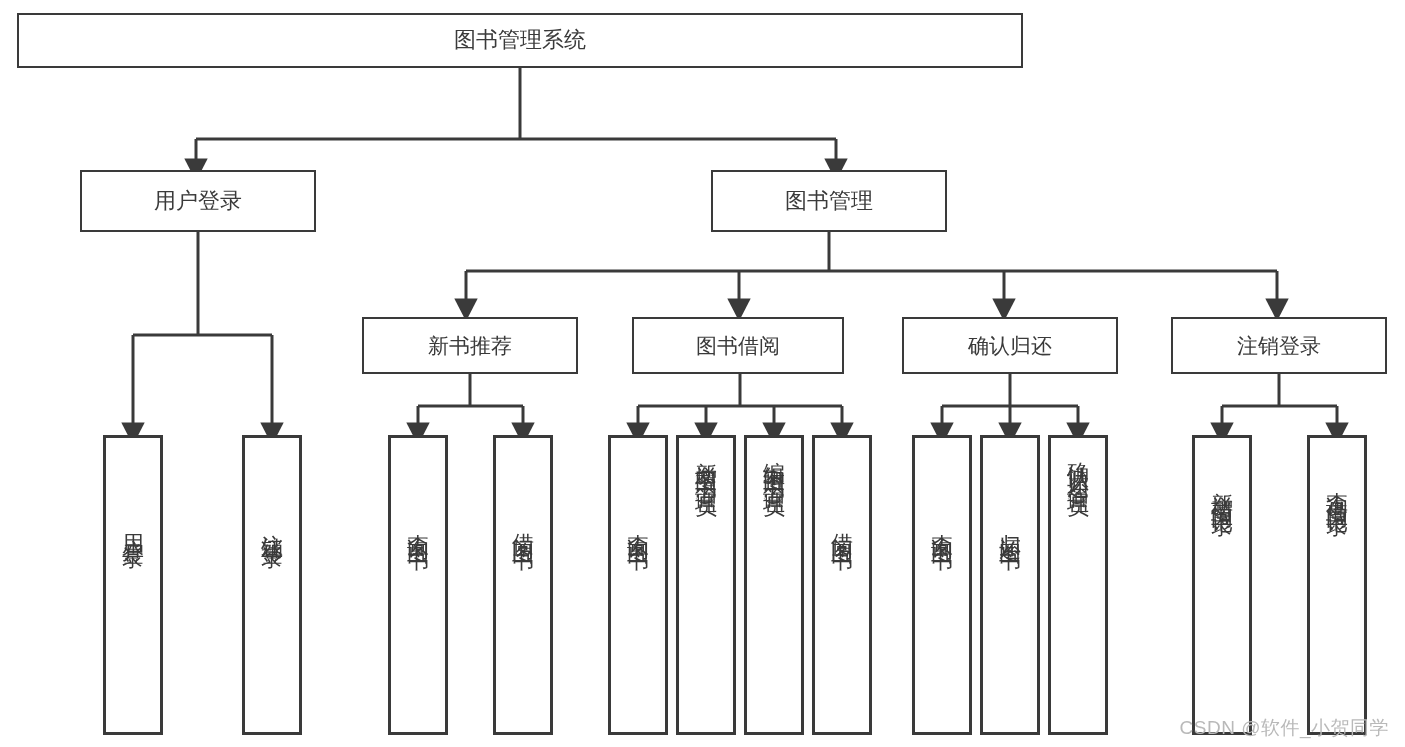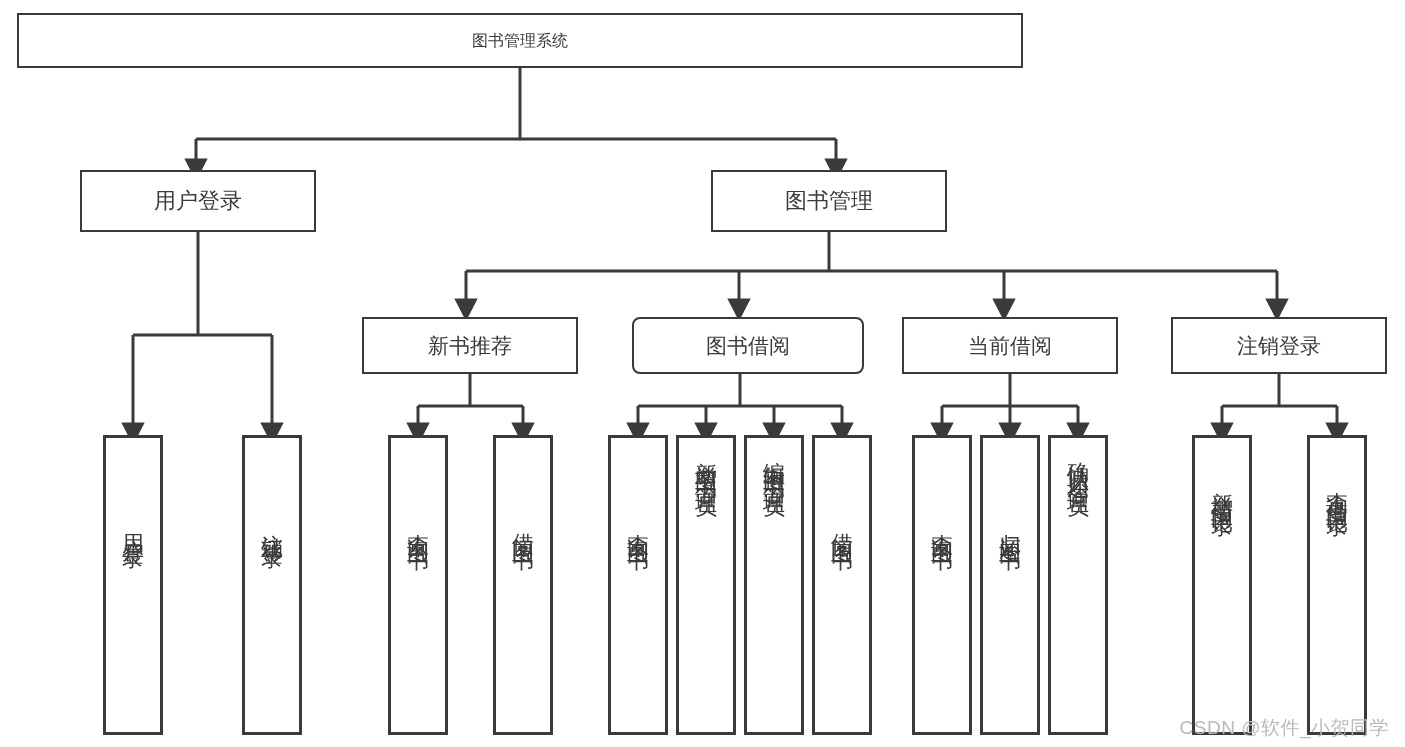--- a/index.html
+++ b/index.html
@@ -37,21 +37,21 @@
     color: #3a3a3a;
   }
   .node .label {
     display: block;
     text-align: center;
     line-height: 1.12;
     color: #3a3a3a;
     white-space: pre-line;
   }
   .node-root .label {
-    font-size: 16px;
+    font-size: 22px;
   }
   .node-l2 .label {
     font-size: 22px;
   }
   .node-l3 .label {
     font-size: 21px;
   }
   .node-leaf {
     border-width: 3px;
   }
@@ -142,25 +142,25 @@
   <div class="node node-l2" style="left:80px; top:170px; width:236px; height:62px;">
     <span class="label">用户登录</span>
   </div>
   <div class="node node-l2" style="left:711px; top:170px; width:236px; height:62px;">
     <span class="label">图书管理</span>
   </div>
 
   <div class="node node-l3" style="left:362px; top:317px; width:216px; height:57px;">
     <span class="label">新书推荐</span>
   </div>
-  <div class="node node-l3" style="left:632px; top:317px; width:232px; height:57px;border-radius:8px;">
+  <div class="node node-l3" style="left:632px; top:317px; width:212px; height:57px;">
     <span class="label">图书借阅</span>
   </div>
   <div class="node node-l3" style="left:902px; top:317px; width:216px; height:57px;">
-    <span class="label">当前借阅</span>
+    <span class="label">确认归还</span>
   </div>
   <div class="node node-l3" style="left:1171px; top:317px; width:216px; height:57px;">
     <span class="label">注销登录</span>
   </div>
 
   <div class="node node-leaf" style="left:103px; top:435px; width:60px; height:300px; padding-top:78px;">
     <span class="label">用户登录</span>
   </div>
   <div class="node node-leaf" style="left:242px; top:435px; width:60px; height:300px; padding-top:78px;">
     <span class="label">注销登录</span>

